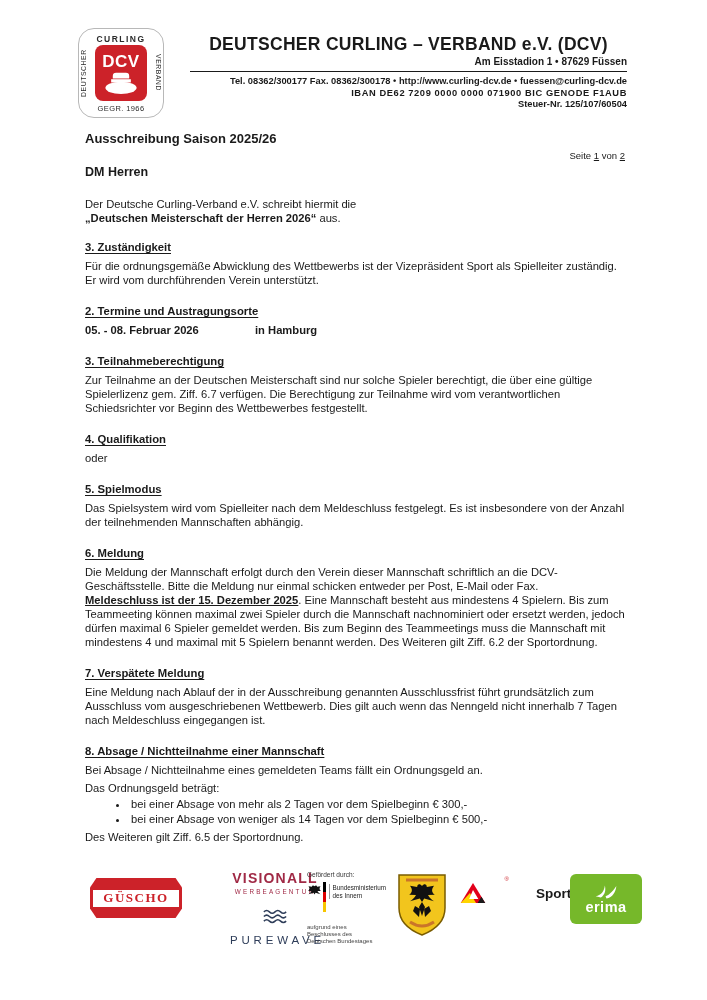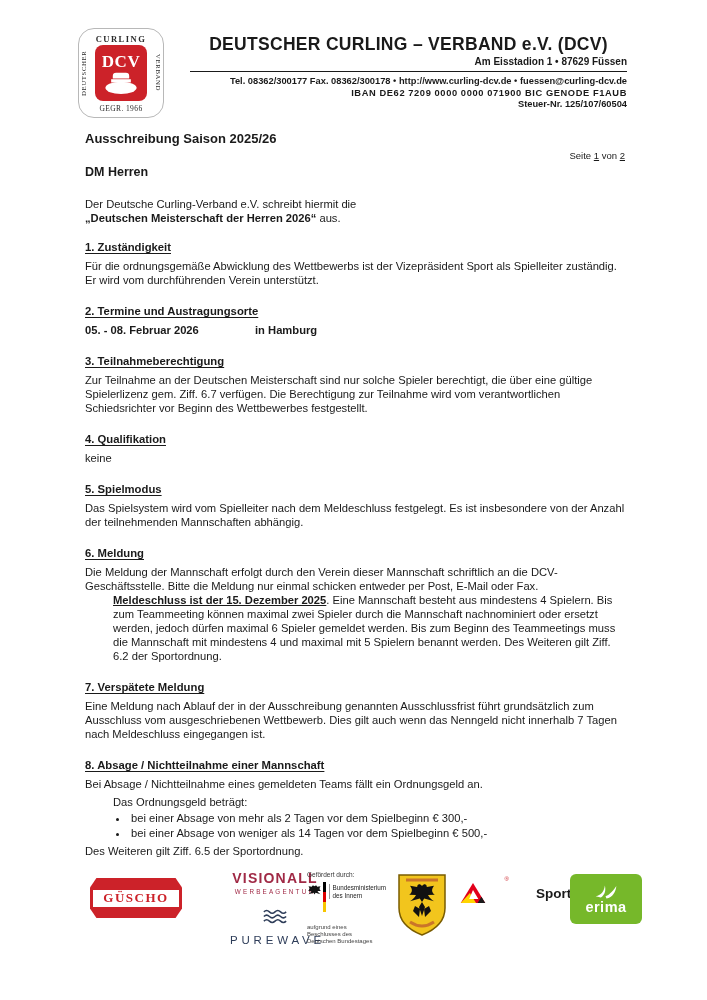--- a/index.html
+++ b/index.html
@@ -6,21 +6,21 @@
   .page {
     position:relative; width:707px; height:1000px; margin:0 auto;
     background:#ffffff; overflow:hidden;
     font-family:"Liberation Sans", sans-serif; color:#1a1a1a;
   }
 
   
   .header { position:absolute; top:28px; left:78px; width:549px; }
   .dcv-logo {
     position:absolute; left:0; top:0; width:84px; height:88px;
-    border:1px solid #b8b8b8; border-radius:16px; background:#fff;font-family:Liberation Serif, serif;
+    border:1px solid #b8b8b8; border-radius:16px; background:#fff;
   }
   .lg-top  { position:absolute; top:5px; left:0; right:0; text-align:center;
              font-size:8.5px; font-weight:600; letter-spacing:1.5px; color:#2b2b2b; }
   .lg-left { position:absolute; left:1px; top:12px; bottom:12px; writing-mode:vertical-rl;
              transform:rotate(180deg); display:flex; align-items:center; justify-content:center;
              font-size:6.8px; letter-spacing:.6px; color:#2b2b2b; }
   .lg-right{ position:absolute; right:1px; top:12px; bottom:12px; writing-mode:vertical-rl;
              display:flex; align-items:center; justify-content:center;
              font-size:6.8px; letter-spacing:.6px; color:#2b2b2b; }
   .lg-red  { position:absolute; left:16px; top:16px; width:52px; height:56px;
@@ -50,21 +50,21 @@
   .intro    { margin-top:18px; font-size:11.2px; line-height:14px; }
   .intro .line { display:block; }
   .bold-underline { font-weight:bold; text-decoration:underline; }
   .b { font-weight:bold; }
 
   #sections section { margin-top:17px; }
   #sections section:first-child { margin-top:15px; }
   .sec-h { font-size:11.3px; font-weight:bold; text-decoration:underline;
            line-height:14px; margin-bottom:5px; text-underline-offset:2px; }
   .para  { font-size:11.2px; line-height:14px; }
-  .para + .para { margin-top:4px;margin-left:28px; }
+  .para + .para { margin-top:4px; }
   .para.tight { margin-top:0; }
   .daterow { font-weight:bold; }
   .daterow .date { display:inline-block; width:170px; }
   .bullets { margin:2px 0 3px; padding-left:44px; }
   .bullets li { font-size:11.2px; line-height:15px; padding-left:2px; }
 
   
   .footer { position:absolute; left:85px; top:866px; width:542px; height:110px; }
 
   .guescho { position:absolute; left:5px; top:12px; width:92px; height:40px;
@@ -140,34 +140,34 @@
     </div>
   </div>
 
   <div class="doc">
     <div class="title">Ausschreibung Saison 2025/26</div>
     <div class="page-ind"><span>Seite </span><span class="u">1</span><span> von </span><span class="u">2</span></div>
     <div class="subtitle">DM Herren</div>
     <div class="intro"><span class="line">Der Deutsche Curling-Verband e.V. schreibt hiermit die</span><span class="b">„Deutschen Meisterschaft der Herren 2026“</span><span> aus.</span></div>
     <div id="sections">
         <section>
-          <div class="sec-h">1. Zuständigkeit</div>
+          <div class="sec-h">3. Zuständigkeit</div>
           <div class="para"><span>Für die ordnungsgemäße Abwicklung des Wettbewerbs ist der Vizepräsident Sport als Spielleiter zuständig. Er wird vom durchführenden Verein unterstützt.</span></div>
         </section>
         <section>
           <div class="sec-h">2. Termine und Austragungsorte</div>
           <div class="para daterow"><span class="date">05. - 08. Februar 2026</span><span>in Hamburg</span></div>
         </section>
         <section>
           <div class="sec-h">3. Teilnahmeberechtigung</div>
           <div class="para"><span>Zur Teilnahme an der Deutschen Meisterschaft sind nur solche Spieler berechtigt, die über eine gültige Spielerlizenz gem. Ziff. 6.7 verfügen. Die Berechtigung zur Teilnahme wird vom verantwortlichen Schiedsrichter vor Beginn des Wettbewerbes festgestellt.</span></div>
         </section>
         <section>
           <div class="sec-h">4. Qualifikation</div>
-          <div class="para"><span>keine</span></div>
+          <div class="para"><span>oder</span></div>
         </section>
         <section>
           <div class="sec-h">5. Spielmodus</div>
           <div class="para"><span>Das Spielsystem wird vom Spielleiter nach dem Meldeschluss festgelegt. Es ist insbesondere von der Anzahl der teilnehmenden Mannschaften abhängig.</span></div>
         </section>
         <section>
           <div class="sec-h">6. Meldung</div>
           <div class="para"><span>Die Meldung der Mannschaft erfolgt durch den Verein dieser Mannschaft schriftlich an die DCV-Geschäftsstelle. Bitte die Meldung nur einmal schicken entweder per Post, E-Mail oder Fax.</span></div>
           <div class="para tight"><span class="bold-underline">Meldeschluss ist der 15. Dezember 2025</span><span>. Eine Mannschaft besteht aus mindestens 4 Spielern. Bis zum Teammeeting können maximal zwei Spieler durch die Mannschaft nachnominiert oder ersetzt werden, jedoch dürfen maximal 6 Spieler gemeldet werden. Bis zum Beginn des Teammeetings muss die Mannschaft mit mindestens 4 und maximal mit 5 Spielern benannt werden. Des Weiteren gilt Ziff. 6.2 der Sportordnung.</span></div>
         </section>

